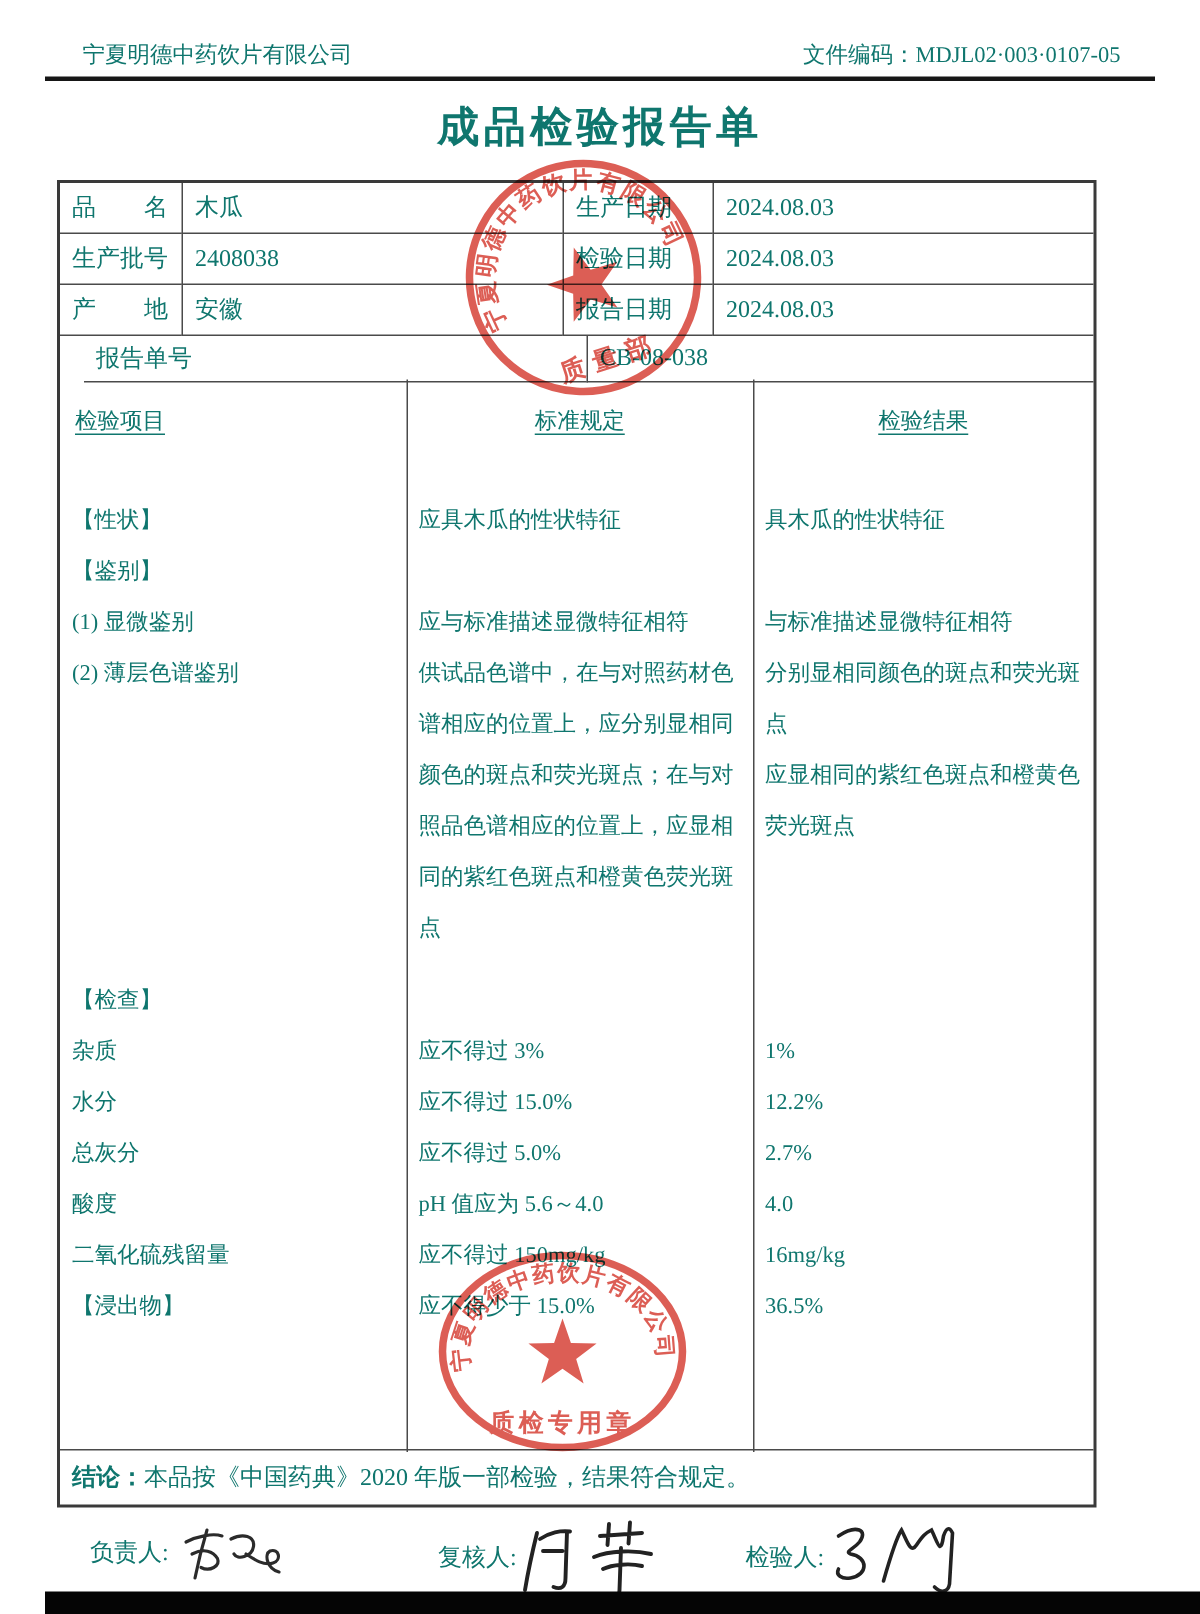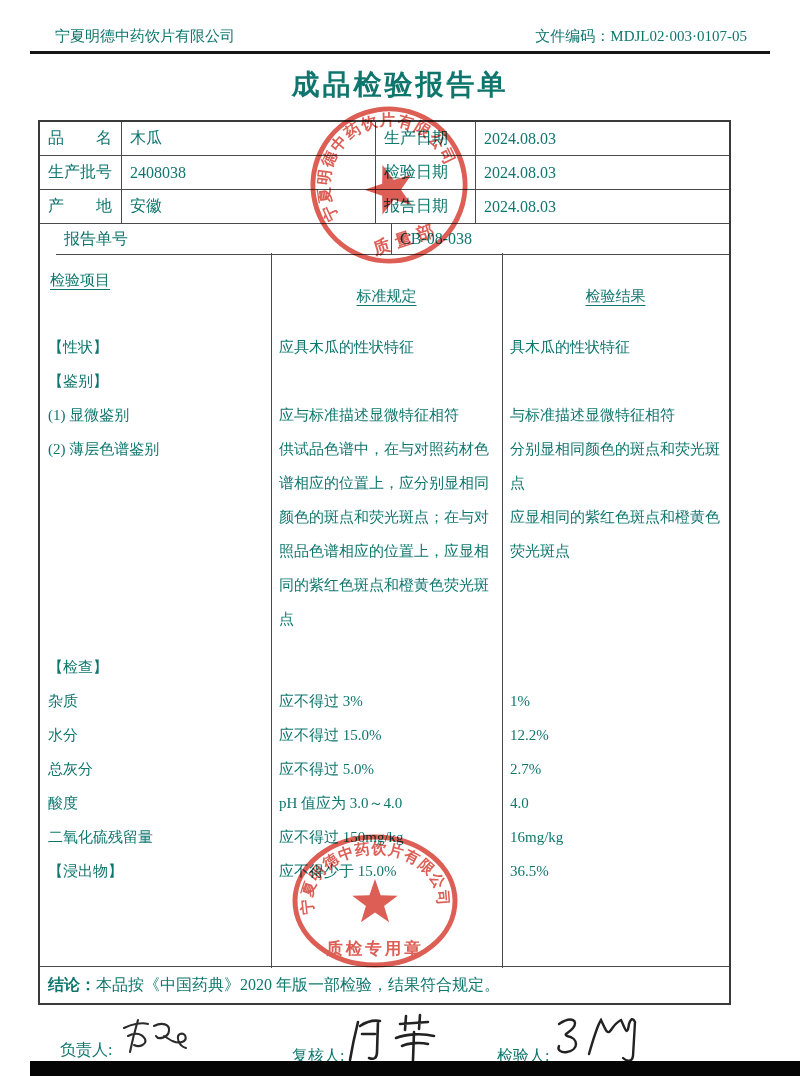--- a/index.html
+++ b/index.html
@@ -19,41 +19,41 @@
                    font-size:16px;padding-left:8px;box-sizing:border-box;overflow:hidden;}
   .info-grid .cell.bl{border-left:1px solid #4a4a4a;}
   .report-row{display:grid;grid-template-columns:335px 1fr;height:31px;padding-left:16px;}
   .report-row .cell{border-bottom:1px solid #4a4a4a;display:flex;align-items:center;
                     font-size:16px;padding-left:8px;box-sizing:border-box;}
   .report-row .cell.bl{border-left:1px solid #4a4a4a;}
   .head-row{display:grid;grid-template-columns:231px 231px 1fr;height:51px;font-size:15px;}
   .head-row .hc{display:flex;align-items:center;}
   .head-row .hc span{text-decoration:underline;text-underline-offset:4px;}
   .head-row .hc1{padding-left:10px;}
-  .head-row .hc2,.head-row .hc3{justify-content:center;align-items:flex-end;}
+  .head-row .hc2,.head-row .hc3{justify-content:center;}
   .vline{position:absolute;width:1px;background:#4a4a4a;top:131px;height:715px;}
   .vline.v1{left:231px;} .vline.v2{left:462px;}
   
   .tbody{position:relative;height:660px;font-size:15px;line-height:34px;}
   .brow{display:grid;grid-template-columns:231px 231px 1fr;}
   .brow .bc{padding-left:8px;padding-right:6px;box-sizing:border-box;}
   .sp1{height:24px;} .sp2{height:14px;}
   .res-gap{margin-top:34px;}
   p.cellp{margin:0;}
   
   .conclusion{position:absolute;left:0;right:0;bottom:0;height:37px;border-top:1px solid #4a4a4a;
               display:flex;align-items:center;padding-left:8px;font-size:16px;box-sizing:border-box;}
   .conclusion .lab{font-weight:bold;}
   
   .stamp{position:absolute;mix-blend-mode:multiply;opacity:0.88;}
   .stamp-top{left:306px;top:102px;}
   .stamp-bottom{left:287px;top:827px;}
   
   .sign-row{position:absolute;top:1010px;left:0;width:800px;height:60px;font-size:16px;}
-  .sign-block{position:absolute;display:flex;align-items:flex-end;font-family:Liberation Serif, serif;}
+  .sign-block{position:absolute;display:flex;align-items:center;font-family:Liberation Serif, serif;}
   .sb1{left:60px;} .sb2{left:292px;} .sb3{left:497px;}
   .sign-block .lab{line-height:24px;white-space:nowrap;}
   .sig-svg{margin-top:2px;}
   .bottom-bar{position:absolute;left:30px;width:770px;bottom:0;height:15px;background:#050505;}
 </style>
 </head>
 <body>
 
 <div class="page">
 
@@ -152,21 +152,21 @@
         <div class="bc">应不得过 15.0%</div>
         <div class="bc">12.2%</div>
       </div>
       <div class="brow">
         <div class="bc">总灰分</div>
         <div class="bc">应不得过 5.0%</div>
         <div class="bc">2.7%</div>
       </div>
       <div class="brow">
         <div class="bc">酸度</div>
-        <div class="bc">pH 值应为 3.0～4.0</div>
+        <div class="bc">pH 值应为 5.6～4.0</div>
         <div class="bc">4.0</div>
       </div>
       <div class="brow">
         <div class="bc">二氧化硫残留量</div>
         <div class="bc">应不得过 150mg/kg</div>
         <div class="bc">16mg/kg</div>
       </div>
       <div class="brow">
         <div class="bc">【浸出物】</div>
         <div class="bc">应不得少于 15.0%</div>

